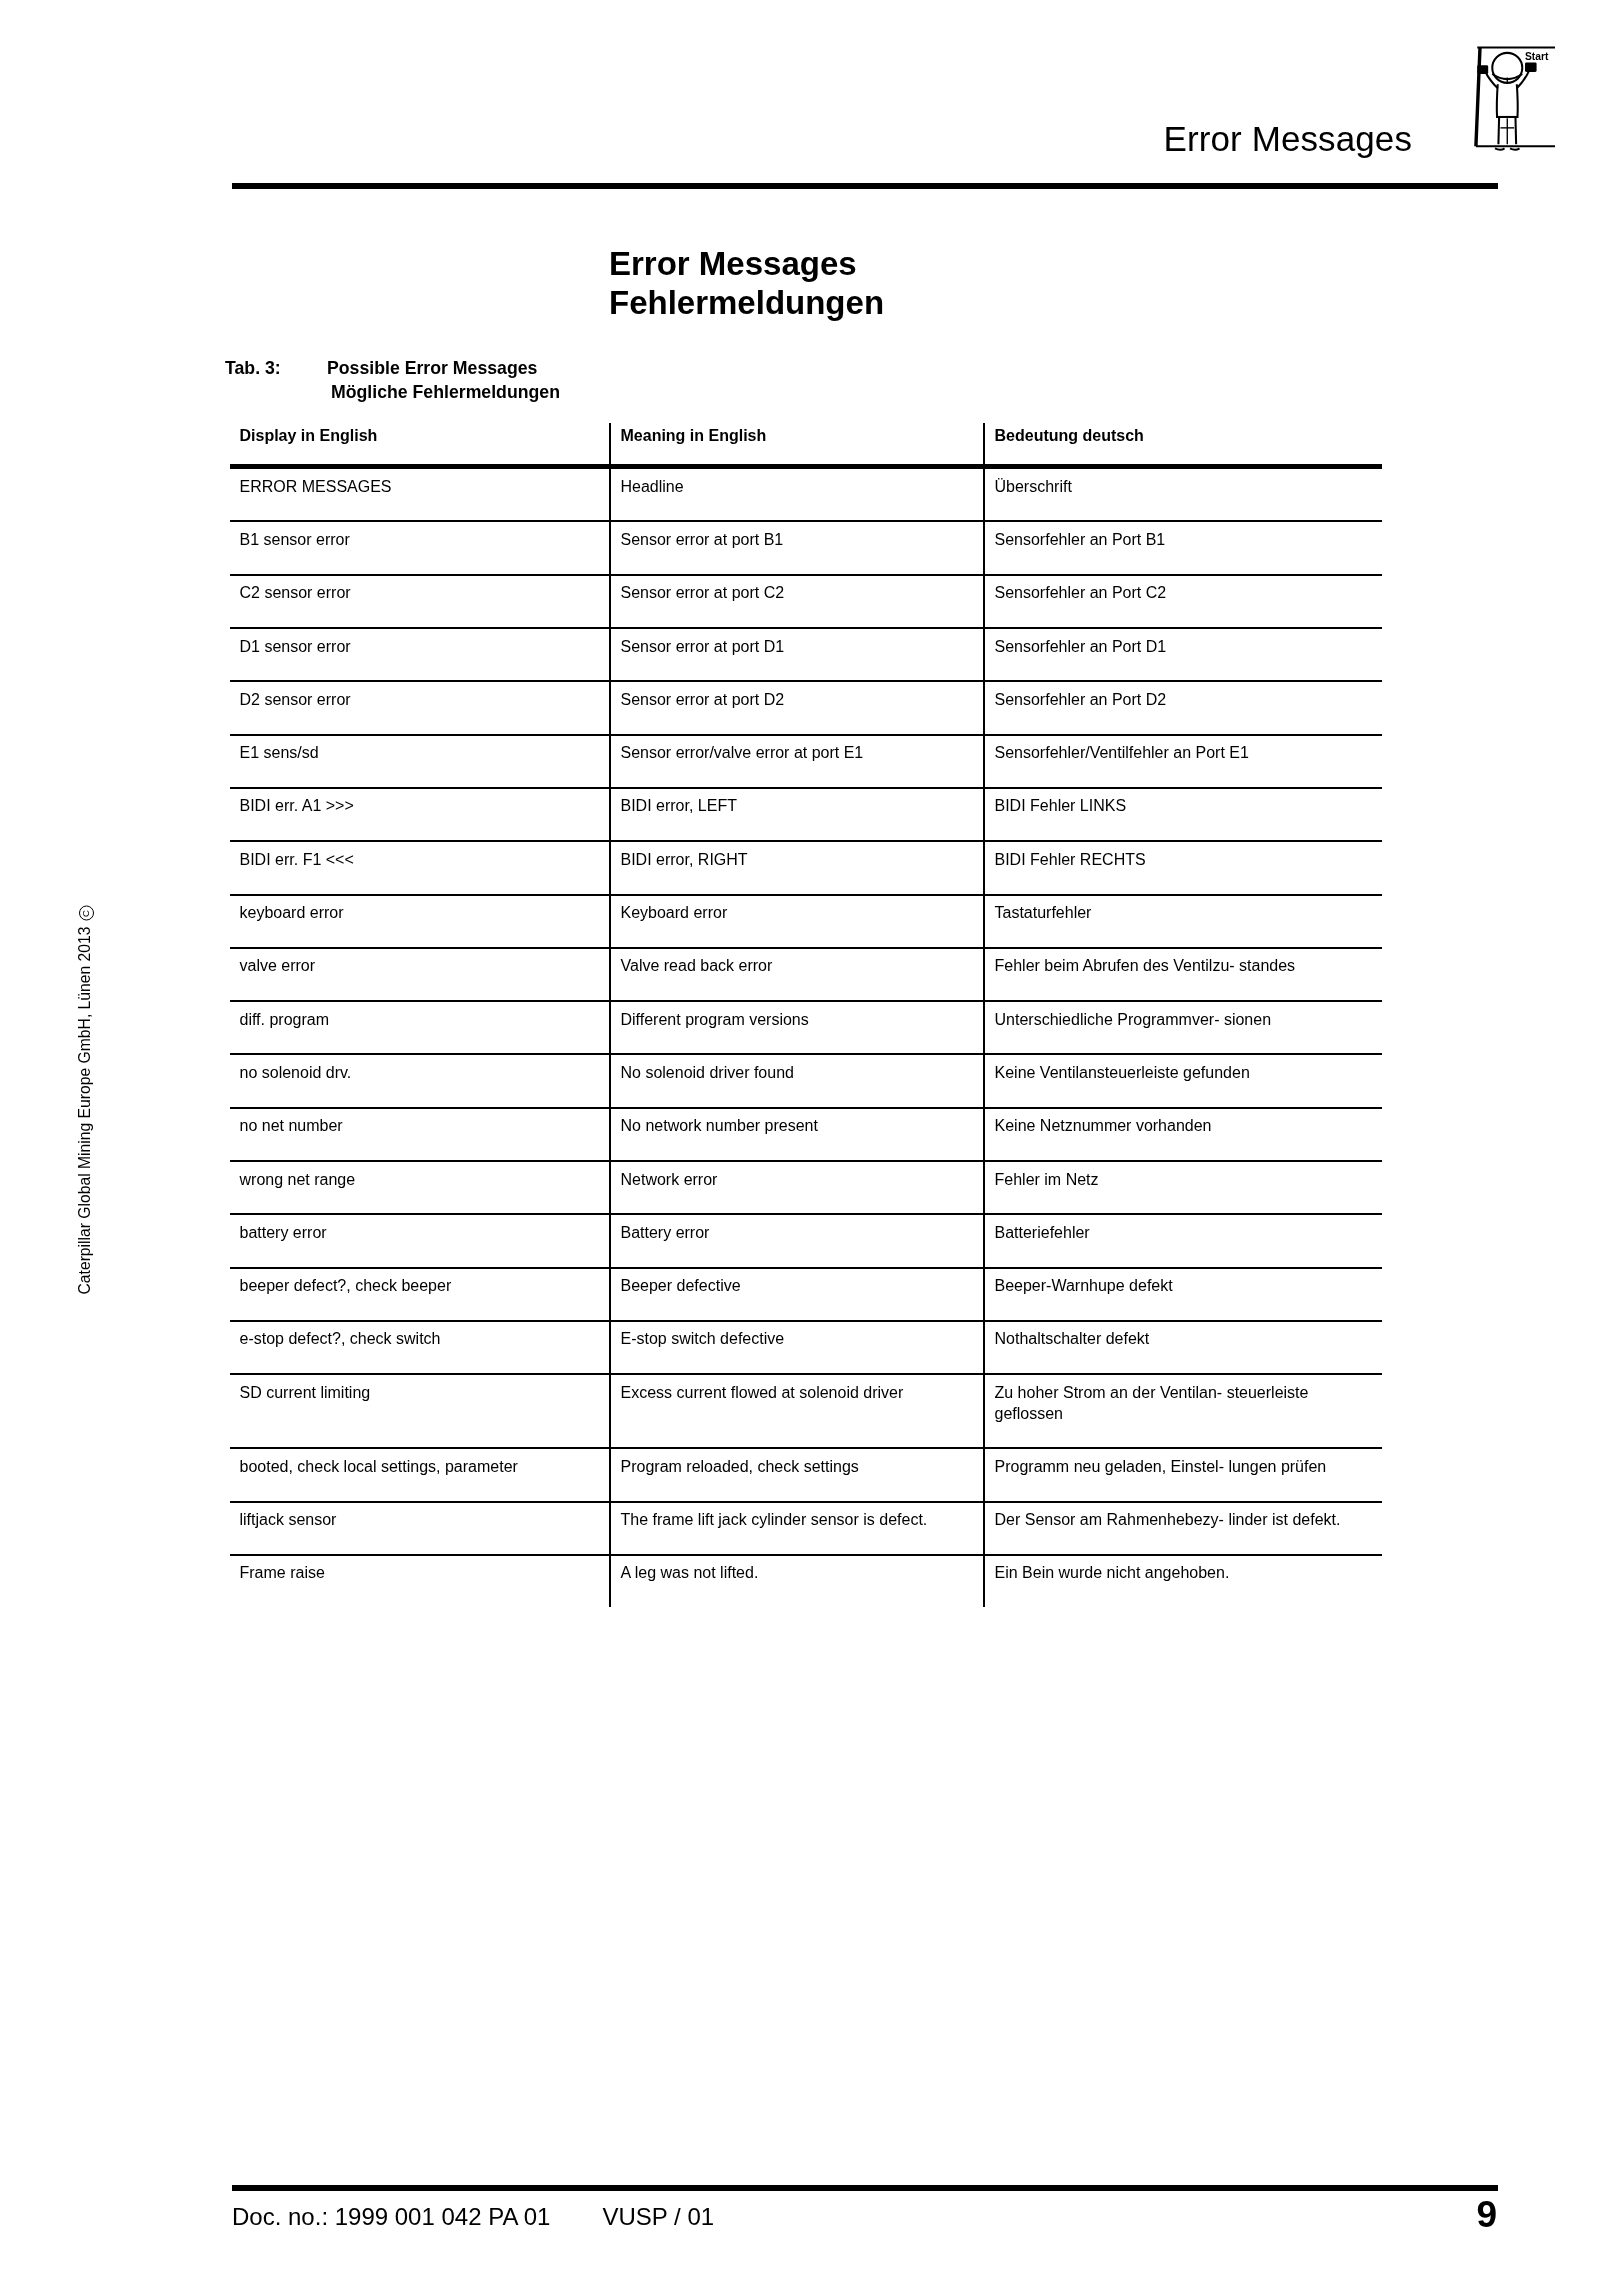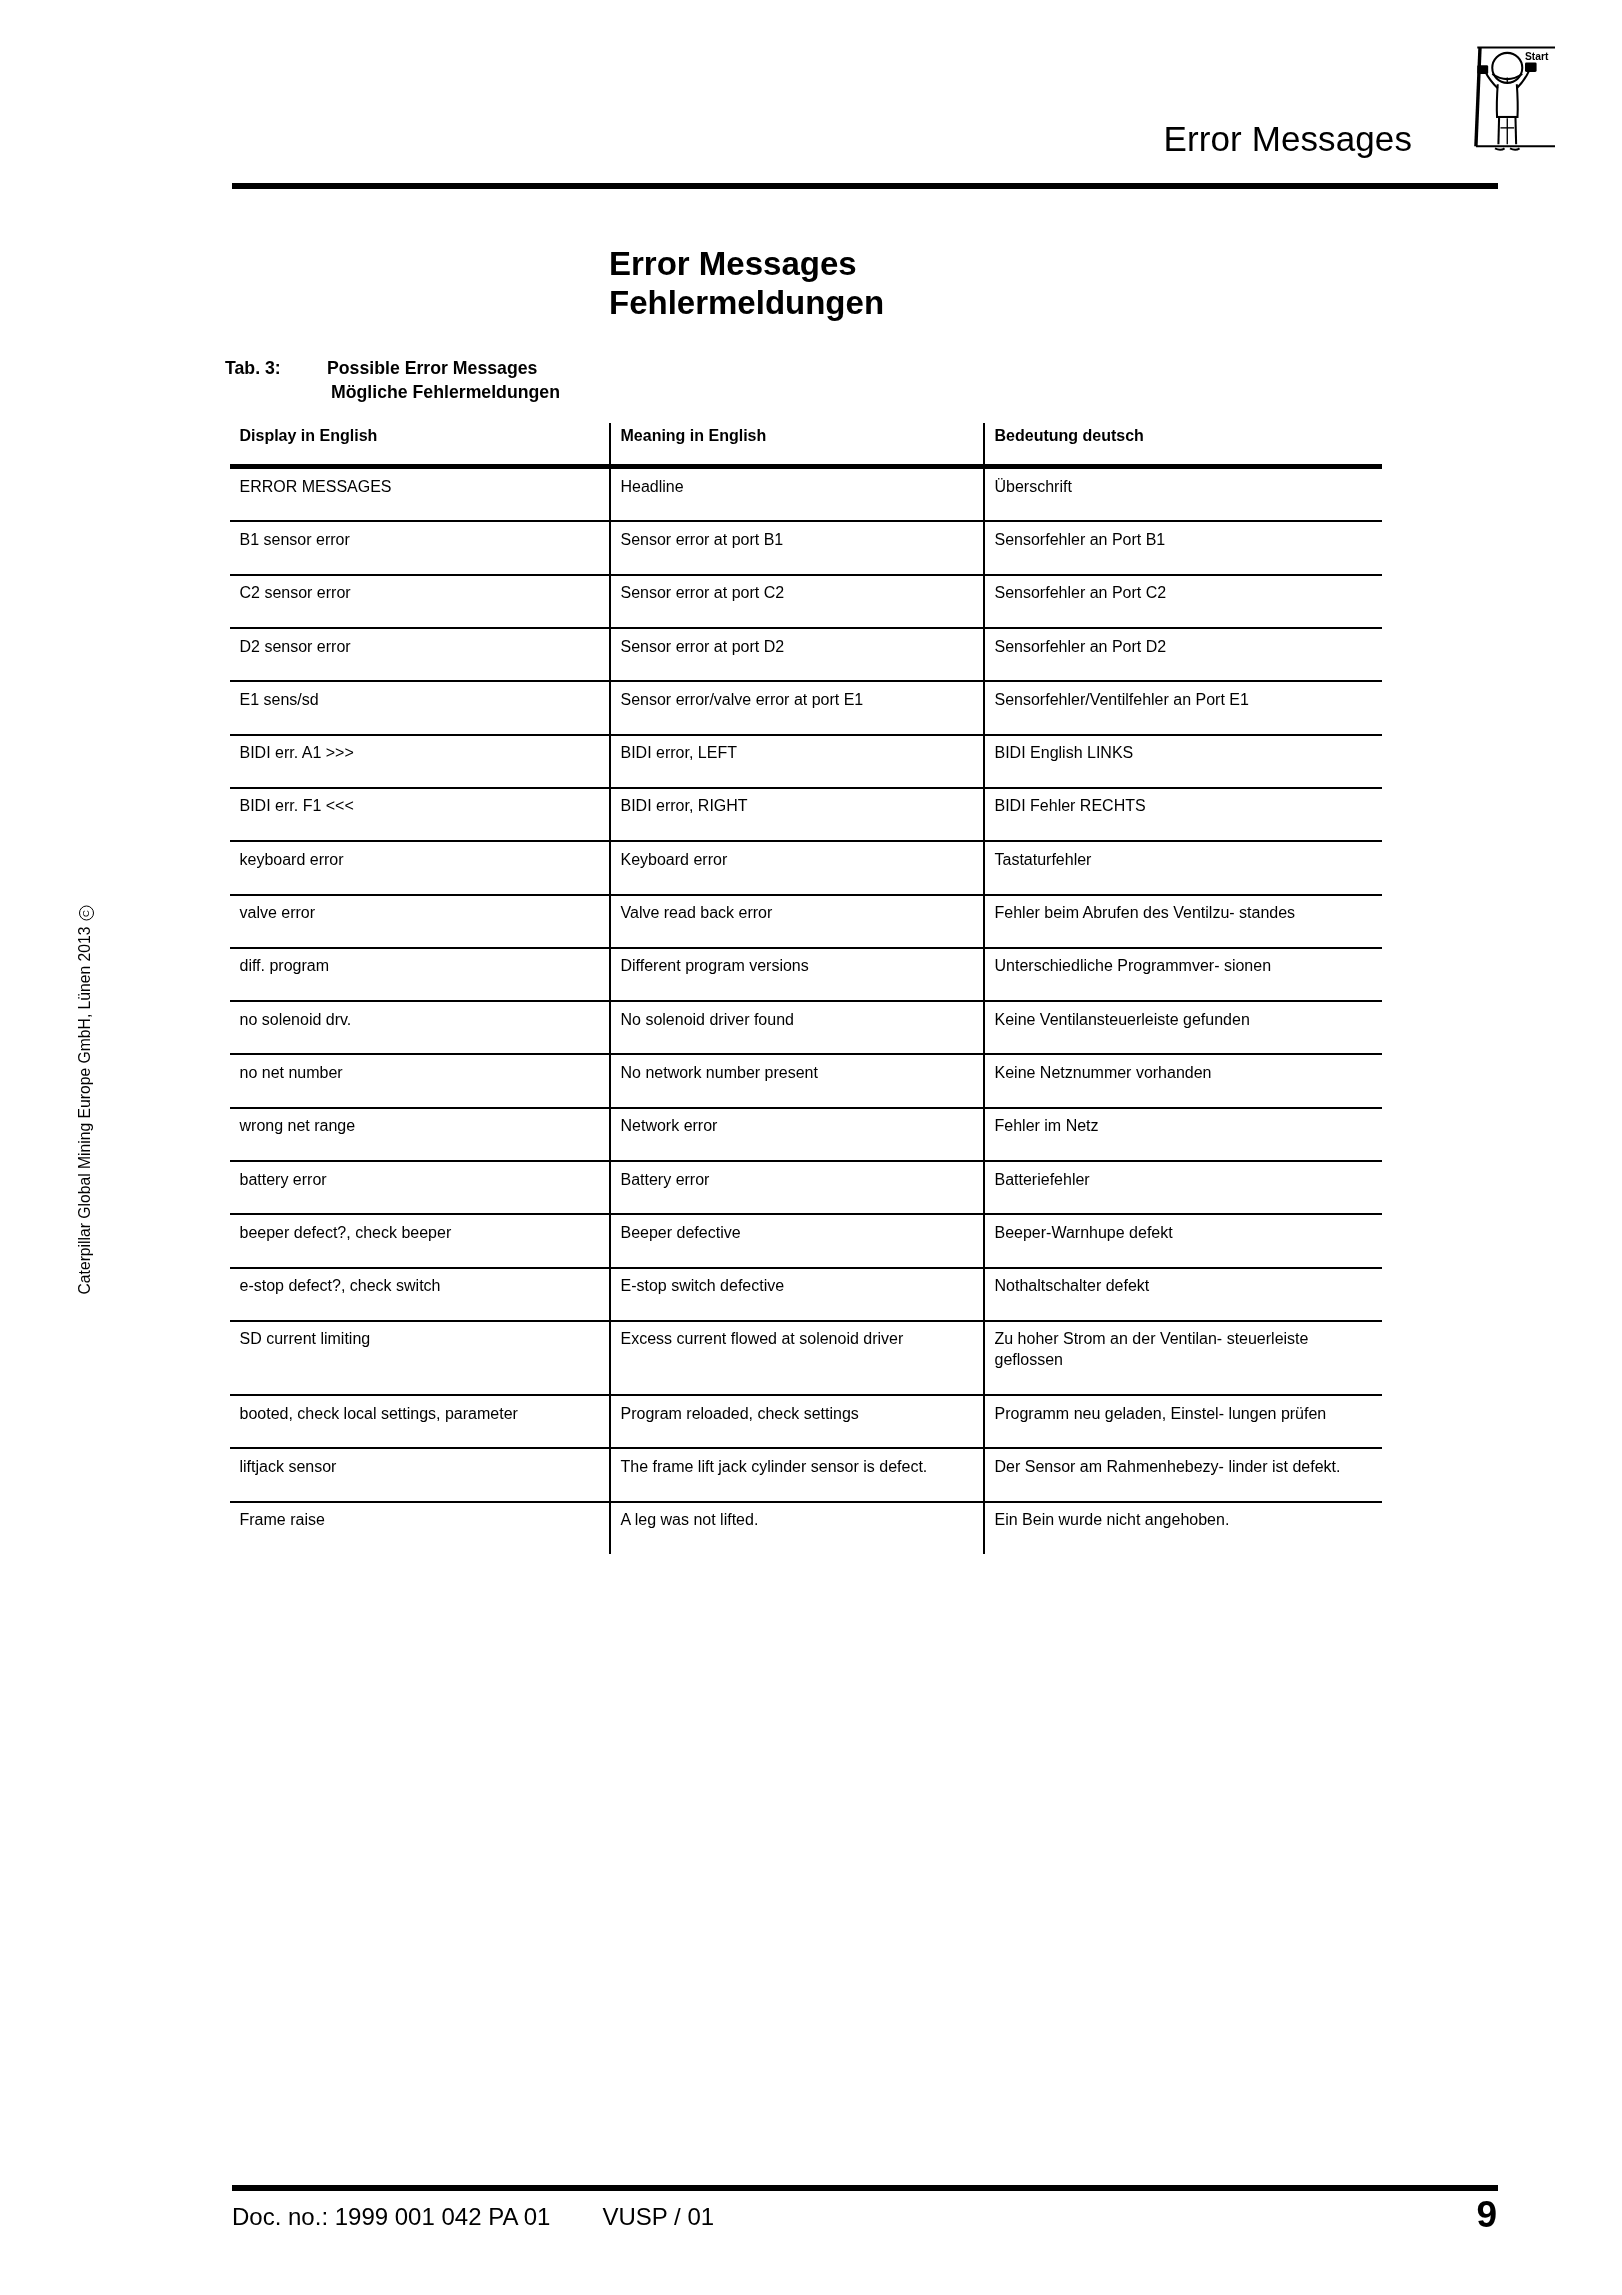--- a/index.html
+++ b/index.html
@@ -261,33 +261,38 @@
           <td>B1 sensor error</td>
           <td>Sensor error at port B1</td>
           <td>Sensorfehler an Port B1</td>
         </tr>
       <tr>
           <td>C2 sensor error</td>
           <td>Sensor error at port C2</td>
           <td>Sensorfehler an Port C2</td>
         </tr>
       <tr>
+          <td>D1 sensor error</td>
+          <td>Sensor error at port D1</td>
+          <td>Sensorfehler an Port D1</td>
+        </tr>
+      <tr>
           <td>D2 sensor error</td>
           <td>Sensor error at port D2</td>
           <td>Sensorfehler an Port D2</td>
         </tr>
       <tr>
           <td>E1 sens/sd</td>
           <td>Sensor error/valve error at port E1</td>
           <td>Sensorfehler/Ventilfehler an Port E1</td>
         </tr>
       <tr>
           <td>BIDI err. A1 &gt;&gt;&gt;</td>
           <td>BIDI error, LEFT</td>
-          <td>BIDI English LINKS</td>
+          <td>BIDI Fehler LINKS</td>
         </tr>
       <tr>
           <td>BIDI err. F1 &lt;&lt;&lt;</td>
           <td>BIDI error, RIGHT</td>
           <td>BIDI Fehler RECHTS</td>
         </tr>
       <tr>
           <td>keyboard error</td>
           <td>Keyboard error</td>
           <td>Tastaturfehler</td>

